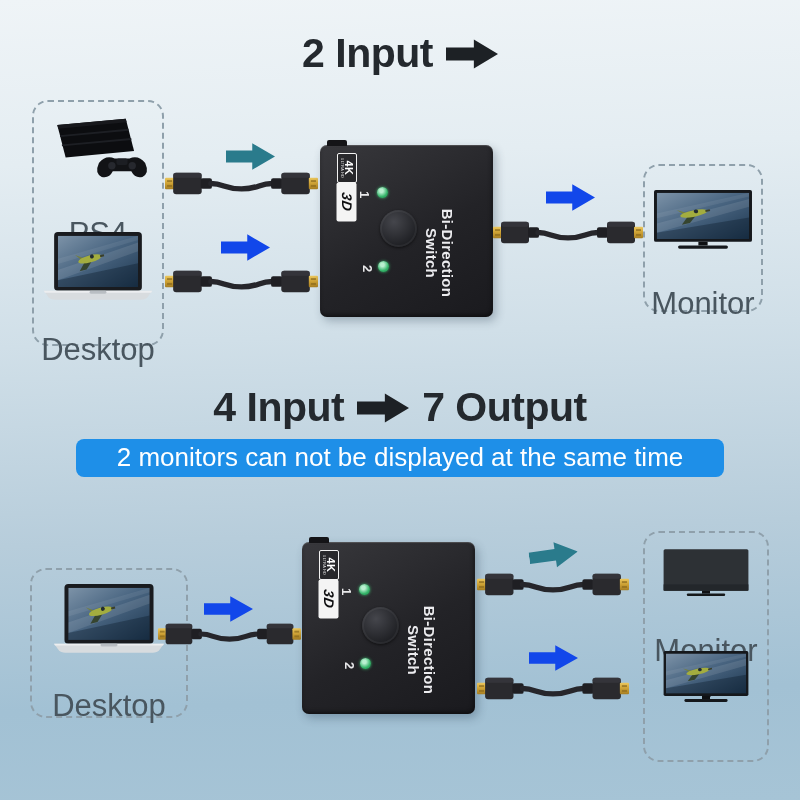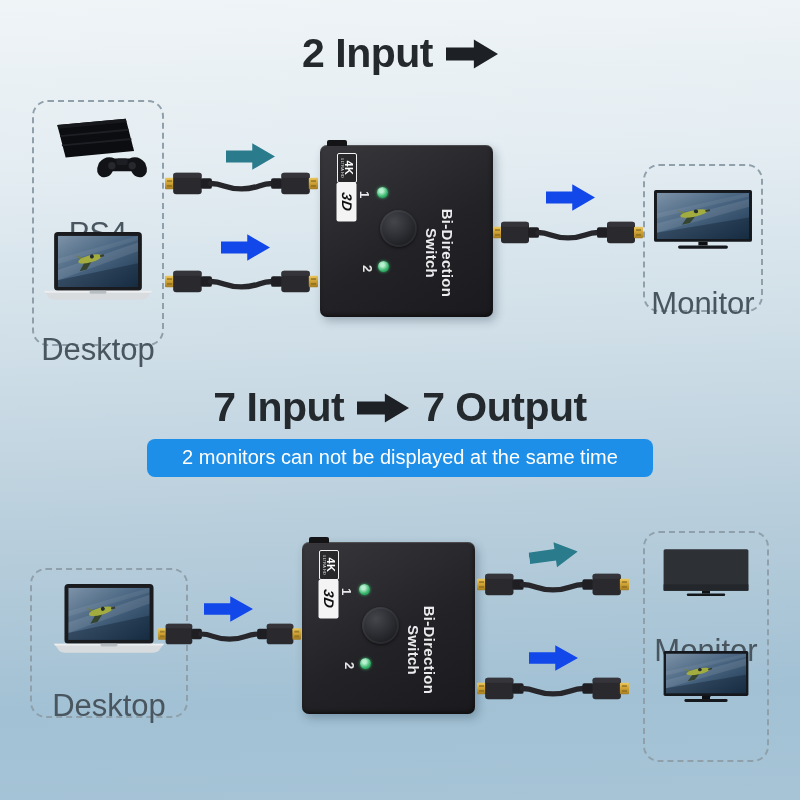--- a/index.html
+++ b/index.html
@@ -28,22 +28,22 @@
   
   .arrow { position:absolute; }
   .arrow.teal { color:#2a7b8c; }
   .arrow.blue { color:#1247ea; }
   .tilt { transform:rotate(-8deg); }
   
   .cable { position:absolute; }
   
   .notice {
     position:absolute; left:50%; transform:translateX(-50%); top:439px;
-    width:506px; height:38px; background:#1e8fe8; border-radius:8px;
-    color:#ffffff; font-size:20px; line-height:37px; text-align:center;
+    width:648px; height:38px; background:#1e8fe8; border-radius:8px;
+    color:#ffffff; font-size:26px; line-height:37px; text-align:center;
     font-weight:400;
   }
   
   .switch {
     position:absolute; width:173px; height:172px; border-radius:7px;
     background:linear-gradient(150deg,#38383c 0%,#232327 55%,#1a1a1e 100%);
     box-shadow:inset 0 1px 1px rgba(255,255,255,0.18),
                inset -1px -2px 4px rgba(0,0,0,0.5),
                3px 4px 10px rgba(30,50,70,0.3);
   }
@@ -220,21 +220,21 @@
     </svg>
 
   <div class="dashed-box" style="left:643px; top:164px; width:120px; height:148px;">
     <svg class="device-img" style="top:24px;" width="102" height="61">
         <use href="#tv-on"></use>
       </svg>
     <div class="device-label" style="top:96px;text-align:center;">Monitor</div>
   </div>
 
   <div class="title-row" style="top:384px;">
-    <span>7 Input</span>
+    <span>4 Input</span>
     <svg class="title-arrow">
         <use href="#block-arrow"></use>
       </svg>
     <span>7 Output</span>
   </div>
 
   <div class="notice">2 monitors can not be displayed at the same time</div>
 
   <div class="dashed-box" style="left:30px; top:568px; width:158px; height:150px;">
     <svg class="device-img" style="top:14px;" width="114" height="72">

